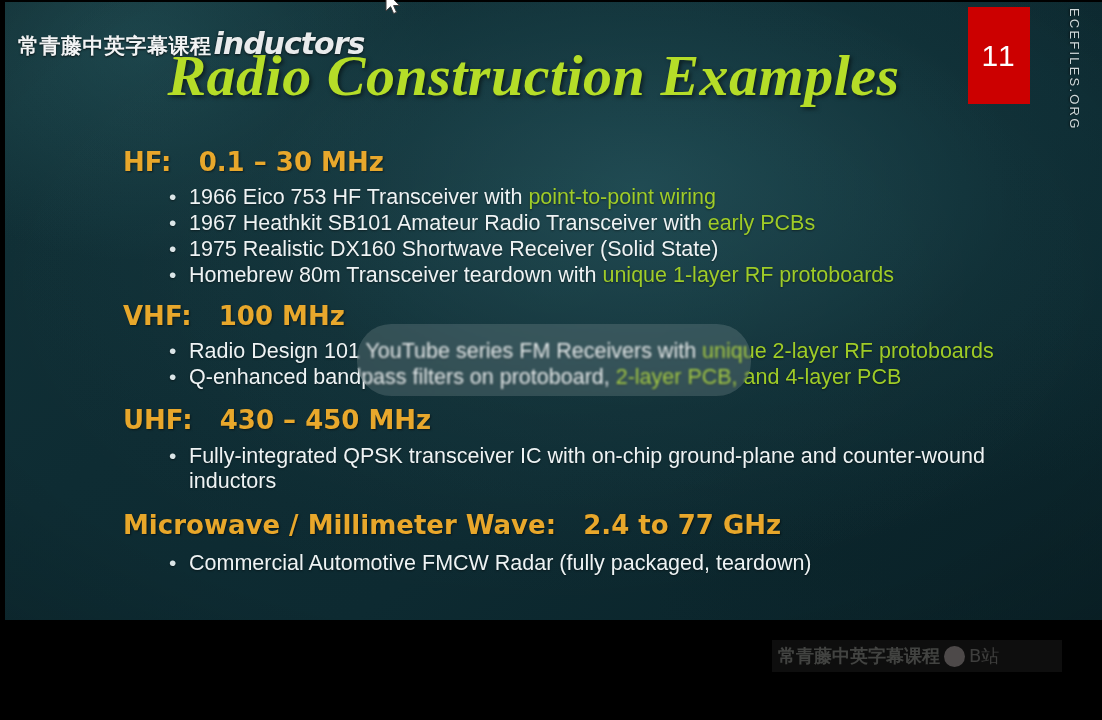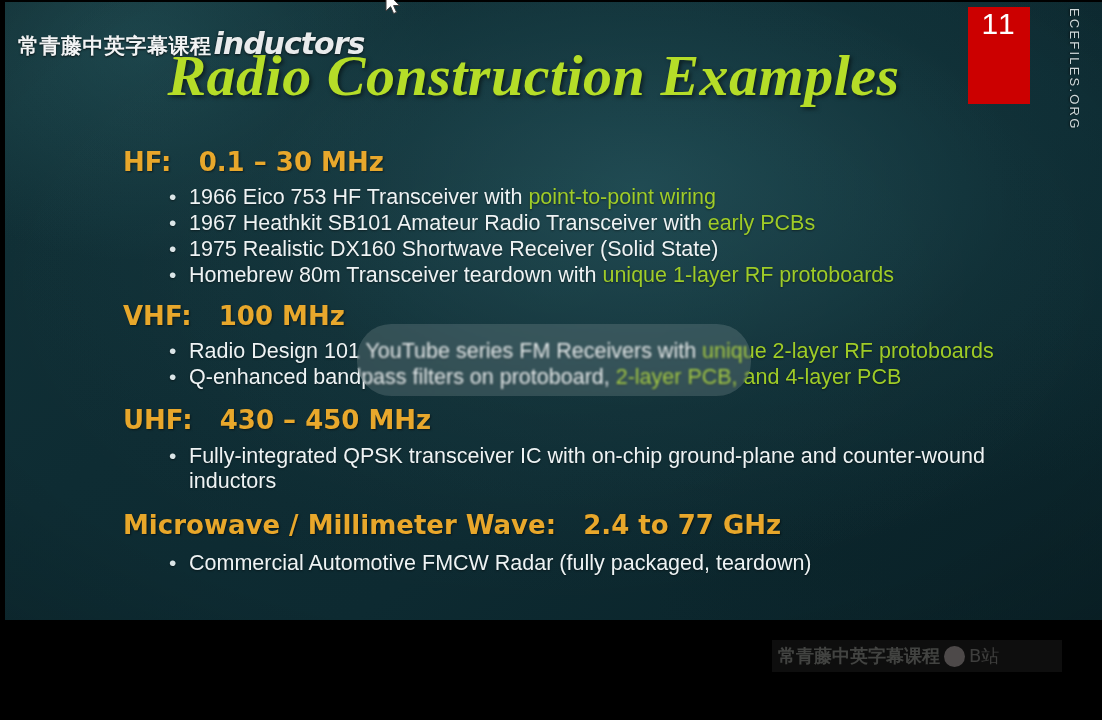--- a/index.html
+++ b/index.html
@@ -100,20 +100,21 @@
   }
 
   #page-number-box {
     position: absolute;
     right: 72px;
     top: 5px;
     width: 62px;
     height: 97px;
     background: #cc0000;
     display: flex;
+    align-items: center;
     justify-content: center;
     z-index: 20;
   }
   #page-number-box .pnum {
     color: #ffffff;
     font-size: 30px;
     font-weight: 300;
     font-family: "Liberation Sans", sans-serif;
     letter-spacing: 2px;
   }

